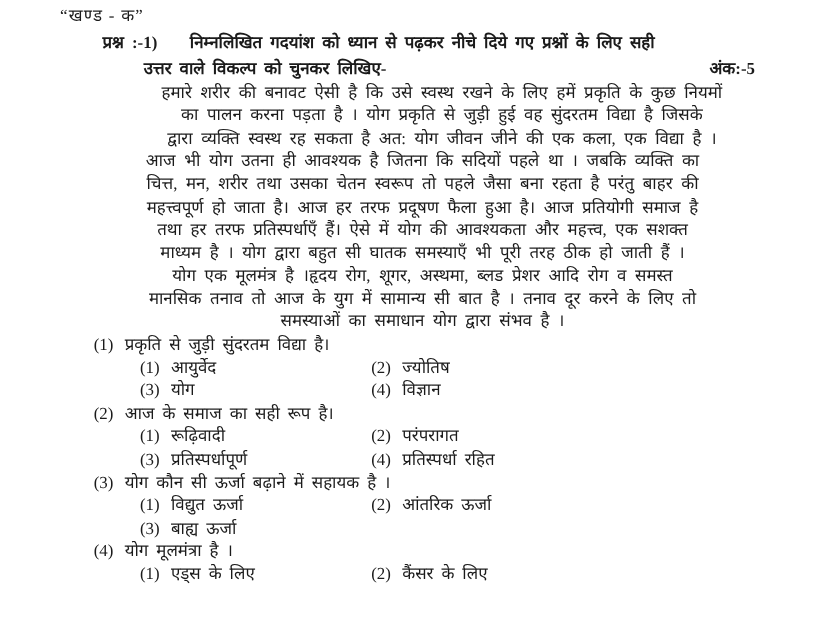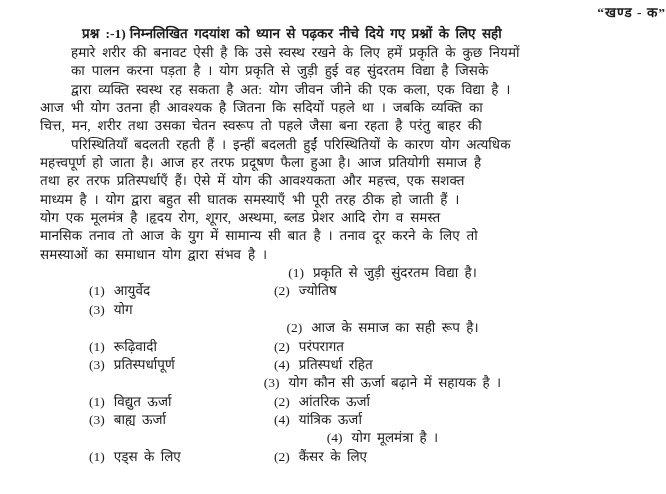--- a/index.html
+++ b/index.html
@@ -6,84 +6,89 @@
   body{
     width:666px;height:494px;
     background:#ffffff;
     color:#1b1b1b;
     font-family:"Liberation Serif","DejaVu Serif",serif;
     font-size:13.5px;
     overflow:hidden;
   }
   .page{width:666px;height:494px;padding-top:3px;box-sizing:border-box;}
   .title{
-    text-align:right;
-    font-weight:bold;
+    text-align:left;
+    font-weight:normal;
     line-height:20px;
     letter-spacing:1px;
+    padding-left:48px;
   }
   .qhead{font-weight:bold;word-spacing:3px;}
   .qhead-row1{margin-left:82px;line-height:21px;}
-  .q-label{margin-right:4px;font-family:Liberation Serif, serif;}
+  .q-label{margin-right:26px;font-family:Liberation Serif, serif;}
   .qhead-row2{
     margin-left:115px;line-height:21px;
     display:flex;justify-content:space-between;
     padding-right:62px;
   }
   .marks{font-weight:bold;}
-  .passage{margin-left:40px;margin-right:30px;word-spacing:3.5px;}
+  .passage{margin-left:40px;margin-right:30px;word-spacing:3.5px;text-align:center;}
   .pline{line-height:18.35px;white-space:nowrap;}
   .pline.indent{padding-left:31px;}
   .questions{word-spacing:3px;}
-  .q-line{margin-left:99px;line-height:18.35px;text-align:center;}
+  .q-line{margin-left:75px;line-height:18.35px;}
   .q-num{margin-right:9px;}
-  .opt-row{display:flex;margin-left:89px;line-height:18.35px;}
+  .opt-row{display:flex;margin-left:112px;line-height:18.35px;}
   .opt{width:185px;white-space:nowrap;}
   .opt .o-num{margin-right:9px;}
 </style>
 </head>
 <body>
 
 <div class="page">
 
   <div class="title">“खण्ड - क”</div>
 
   <div class="qhead">
     <div class="qhead-row1">
       <span class="q-label">प्रश्न :-1)</span><span>निम्नलिखित गदयांश को ध्यान से पढ़कर नीचे दिये गए प्रश्नों के लिए सही</span>
     </div>
+    <div class="qhead-row2">
+      <span>उत्तर वाले विकल्प को चुनकर लिखिए-</span>
+      <span class="marks">अंक:-5</span>
+    </div>
   </div>
 
   <div class="passage">
     <div class="pline indent">हमारे शरीर की बनावट ऐसी है कि उसे स्वस्थ रखने के लिए हमें प्रकृति के कुछ नियमों</div>
     <div class="pline indent">का पालन करना पड़ता है ।  योग प्रकृति से जुड़ी हुई वह सुंदरतम विद्या है जिसके</div>
     <div class="pline indent">द्वारा व्यक्ति स्वस्थ रह सकता है अत: योग जीवन जीने की एक कला, एक विद्या है ।</div>
     <div class="pline">आज भी योग उतना ही आवश्यक है जितना कि सदियों पहले था । जबकि व्यक्ति का</div>
     <div class="pline">चित्त, मन, शरीर तथा उसका चेतन स्वरूप तो पहले जैसा बना रहता है परंतु बाहर की</div>
-    <div class="pline indent">परिस्थितियाँ बदलती रहती हैं । इन्हीं बदलती हुईं परिस्थितियों के कारण योग अत्यधिक</div>
     <div class="pline">महत्त्वपूर्ण हो जाता है। आज हर तरफ प्रदूषण फैला हुआ है। आज प्रतियोगी समाज है</div>
     <div class="pline">तथा हर तरफ प्रतिस्पर्धाएँ हैं। ऐसे में योग की आवश्यकता और महत्त्व, एक सशक्त</div>
     <div class="pline">माध्यम है । योग द्वारा बहुत सी घातक समस्याएँ भी पूरी तरह ठीक हो जाती हैं ।</div>
     <div class="pline">योग एक मूलमंत्र है ।हृदय रोग, शूगर, अस्थमा, ब्लड प्रेशर आदि रोग व समस्त</div>
     <div class="pline">मानसिक तनाव तो आज के युग में सामान्य सी बात है । तनाव दूर करने के लिए तो</div>
     <div class="pline">समस्याओं का समाधान योग द्वारा संभव है ।</div>
   </div>
 
   <div class="questions">
 
     <div class="question">
       <div class="q-line">
         <span class="q-num">(1)</span><span>प्रकृति से जुड़ी सुंदरतम विद्या है।</span>
       </div>
       <div class="opt-row">
         <div class="opt"><span class="o-num">(1)</span><span>आयुर्वेद</span></div>
         <div class="opt"><span class="o-num">(2)</span><span>ज्योतिष</span></div>
       </div>
       <div class="opt-row">
         <div class="opt"><span class="o-num">(3)</span><span>योग</span></div>
+        <div class="opt"><span class="o-num">(4)</span><span>विज्ञान</span></div>
       </div>
     </div>
 
     <div class="question">
       <div class="q-line">
         <span class="q-num">(2)</span><span>आज के समाज का सही रूप है।</span>
       </div>
       <div class="opt-row">
         <div class="opt"><span class="o-num">(1)</span><span>रूढ़िवादी</span></div>
         <div class="opt"><span class="o-num">(2)</span><span>परंपरागत</span></div>
@@ -97,21 +102,20 @@
     <div class="question">
       <div class="q-line">
         <span class="q-num">(3)</span><span>योग कौन सी ऊर्जा बढ़ाने में सहायक है ।</span>
       </div>
       <div class="opt-row">
         <div class="opt"><span class="o-num">(1)</span><span>विद्युत ऊर्जा</span></div>
         <div class="opt"><span class="o-num">(2)</span><span>आंतरिक ऊर्जा</span></div>
       </div>
       <div class="opt-row">
         <div class="opt"><span class="o-num">(3)</span><span>बाह्य ऊर्जा</span></div>
-        <div class="opt"><span class="o-num">(4)</span><span>यांत्रिक ऊर्जा</span></div>
       </div>
     </div>
 
     <div class="question">
       <div class="q-line">
         <span class="q-num">(4)</span><span>योग मूलमंत्रा है ।</span>
       </div>
       <div class="opt-row">
         <div class="opt"><span class="o-num">(1)</span><span>एड्स के लिए</span></div>
         <div class="opt"><span class="o-num">(2)</span><span>कैंसर के लिए</span></div>

